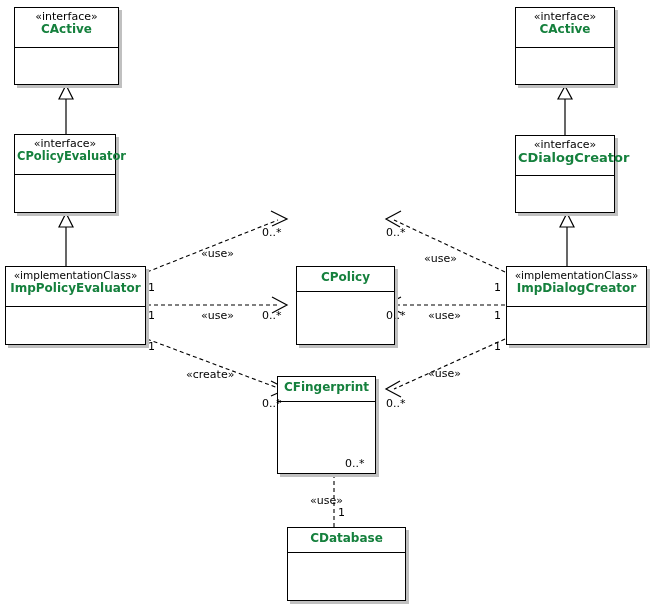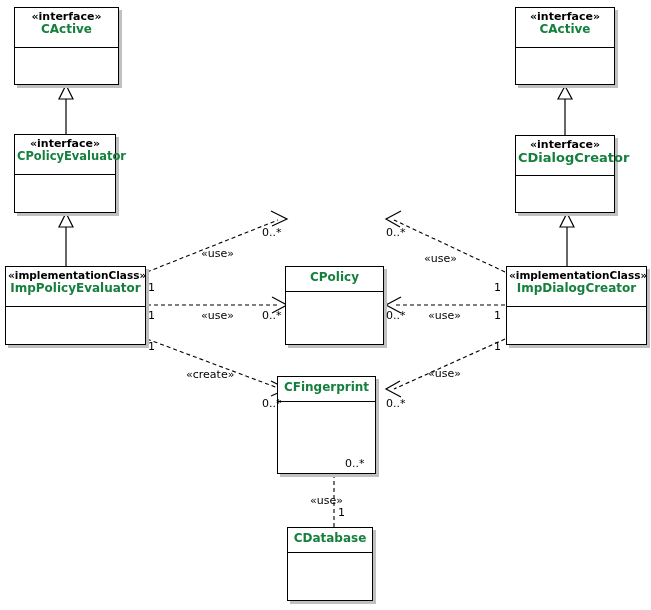--- a/index.html
+++ b/index.html
@@ -22,21 +22,21 @@
   .uml-head{
     box-sizing:border-box;
     border-bottom:1px solid #000000;
     text-align:center;
     padding:3px 2px 4px 2px;
     line-height:1.12;
   }
   .stereotype{
     display:block;
     font-size:11px;
-    font-weight:bold;
+    font-weight:normal;
     color:#000;
     letter-spacing:0px;
     white-space:nowrap;
   }
   .cls-name{
     display:block;
     font-size:12px;
     font-weight:bold;
     color:#15803d;
     white-space:nowrap;
@@ -171,35 +171,35 @@
 
   <div class="uml-class" style="left:506px;top:266px;width:141px;height:79px;">
     <div class="uml-head" style="height:40px;">
       <span class="stereotype" style="font-size:10.5px;">«implementationClass»</span>
       <span class="cls-name">ImpDialogCreator</span>
     </div>
     <div class="uml-attrs" style="height:38px;"></div>
   </div>
 
 
-  <div class="uml-class" style="left:285px;top:266px;width:99px;height:79px;">
+  <div class="uml-class" style="left:296px;top:266px;width:99px;height:79px;">
     <div class="uml-head" style="height:25px;padding-top:4px;">
       <span class="cls-name">CPolicy</span>
     </div>
     <div class="uml-attrs" style="height:53px;"></div>
   </div>
 
   <div class="uml-class" style="left:277px;top:376px;width:99px;height:98px;">
     <div class="uml-head" style="height:25px;padding-top:4px;">
       <span class="cls-name">CFingerprint</span>
     </div>
     <div class="uml-attrs" style="height:51px;"></div>
   </div>
 
-  <div class="uml-class" style="left:287px;top:527px;width:86px;height:74px;">
+  <div class="uml-class" style="left:287px;top:527px;width:119px;height:74px;">
     <div class="uml-head" style="height:25px;padding-top:4px;">
       <span class="cls-name">CDatabase</span>
     </div>
     <div class="uml-attrs" style="height:48px;"></div>
   </div>
 
   <span class="edge-label" style="left:201px;top:247px;">«use»</span>
 
   <span class="edge-label" style="left:201px;top:309px;">«use»</span>
 

